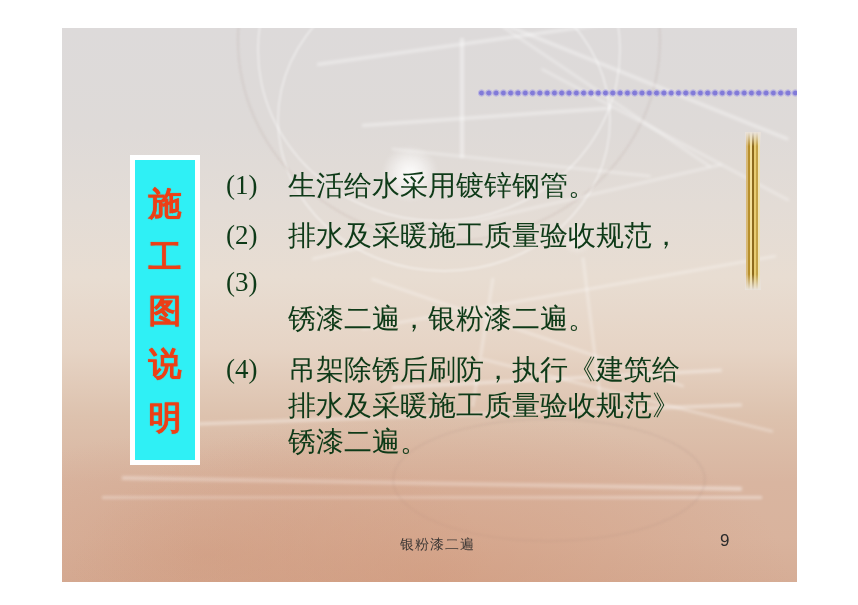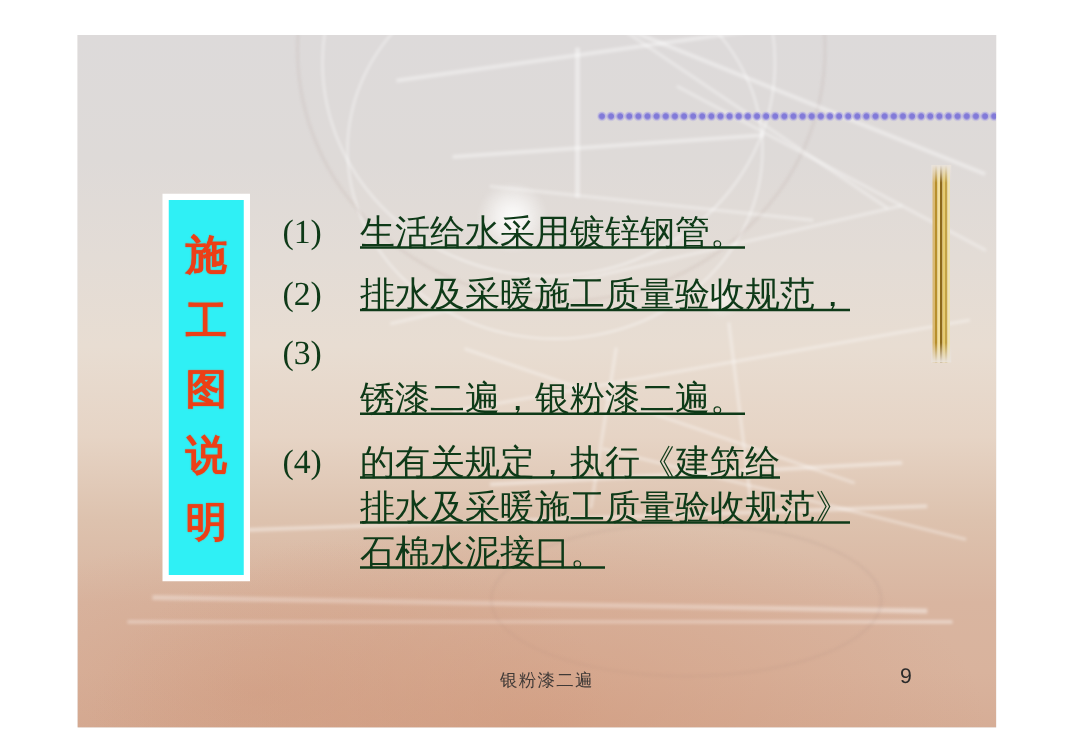--- a/index.html
+++ b/index.html
@@ -168,21 +168,20 @@
   }
   .item .num {
     flex: 0 0 auto;
     width: 62px;
     font-family: "Liberation Serif", "DejaVu Serif", serif;
     font-size: 27px;
     letter-spacing: 0px;
   }
   .item .txt {
     flex: 1 1 auto;
-    text-decoration: underline;
   }
   .item .txt .line {
     white-space: nowrap;
   }
   .item.i1 { margin-bottom: 14px; }
   .item.i2 { margin-bottom: 10px; }
   .item.i3 { margin-bottom: 14px; }
 
   
   #watermark {
@@ -285,23 +284,23 @@
         <span class="num">(3)</span>
         <span class="txt">
           <br>
           <span class="line">锈漆二遍，银粉漆二遍。</span>
         </span>
       </div>
 
       <div class="item i4">
         <span class="num">(4)</span>
         <span class="txt">
-          <span class="line">的有关规定，执行《建筑给</span><br>
+          <span class="line">吊架除锈后刷防，执行《建筑给</span><br>
           <span class="line">排水及采暖施工质量验收规范》</span><br>
-          <span class="line">石棉水泥接口。</span>
+          <span class="line">锈漆二遍。</span>
         </span>
       </div>
 
     </div>
 
     <div id="watermark">银粉漆二遍</div>
     <div id="page-number">9</div>
 
   </div>
 </div>

